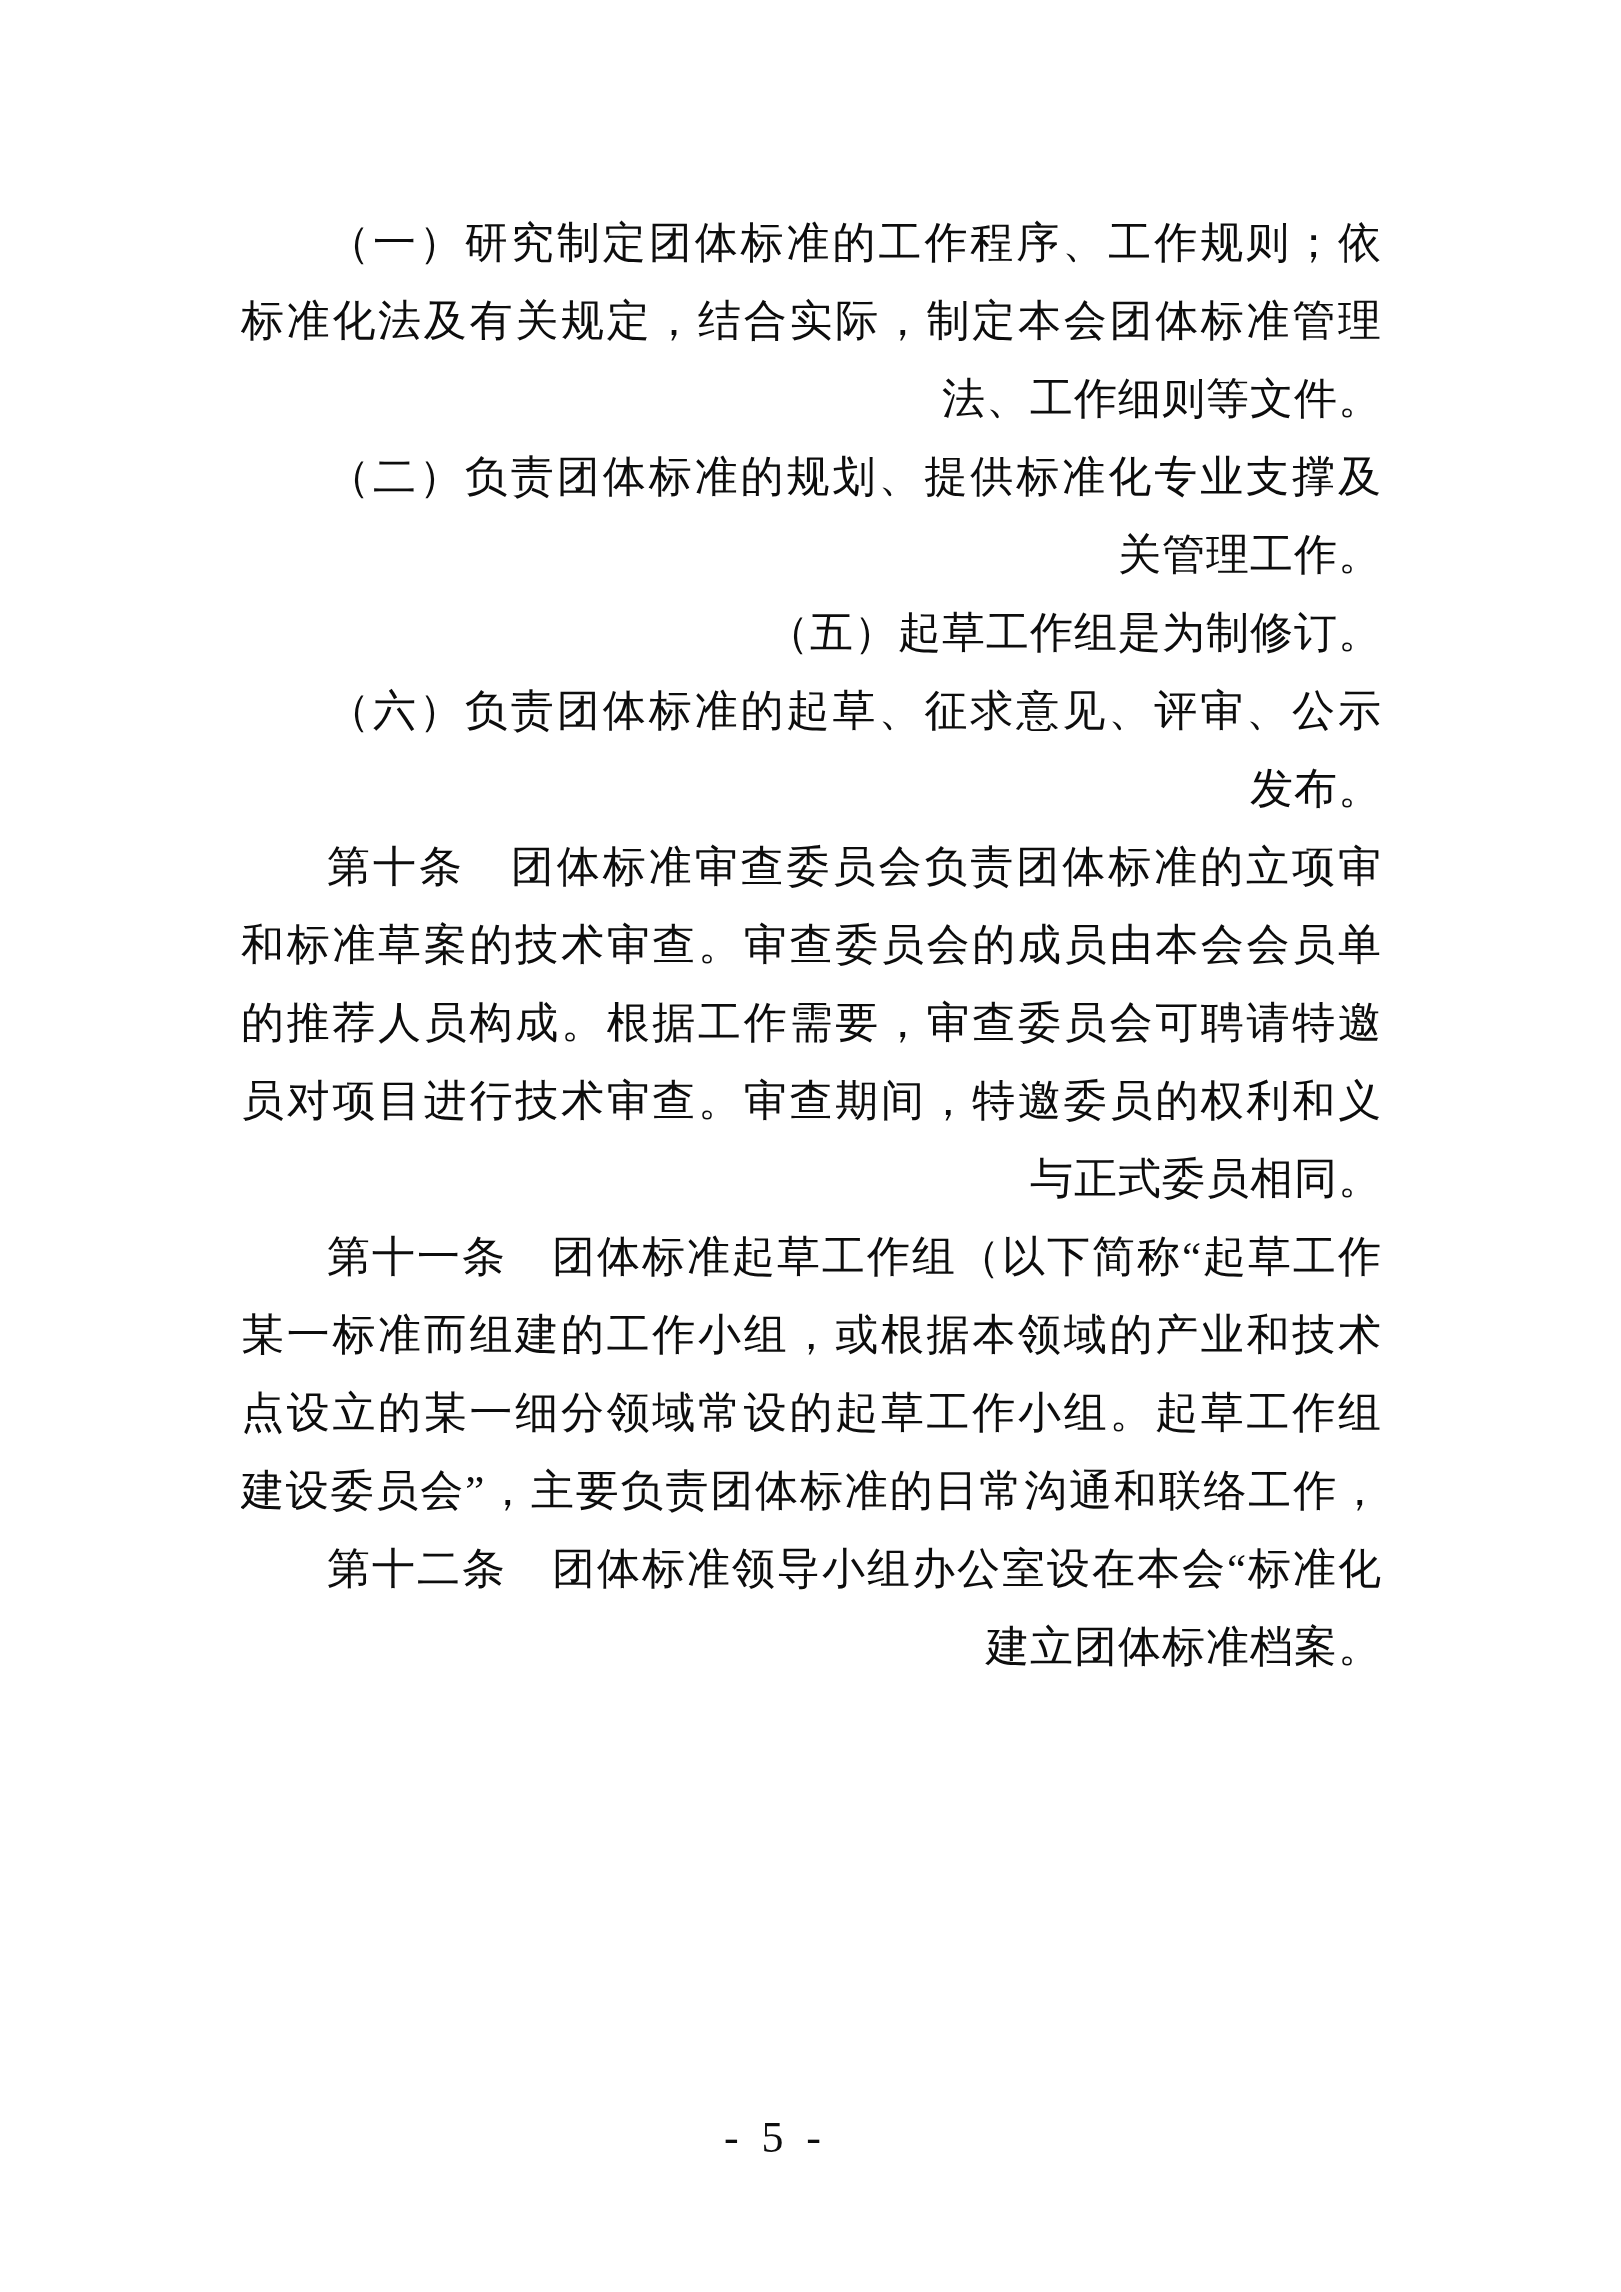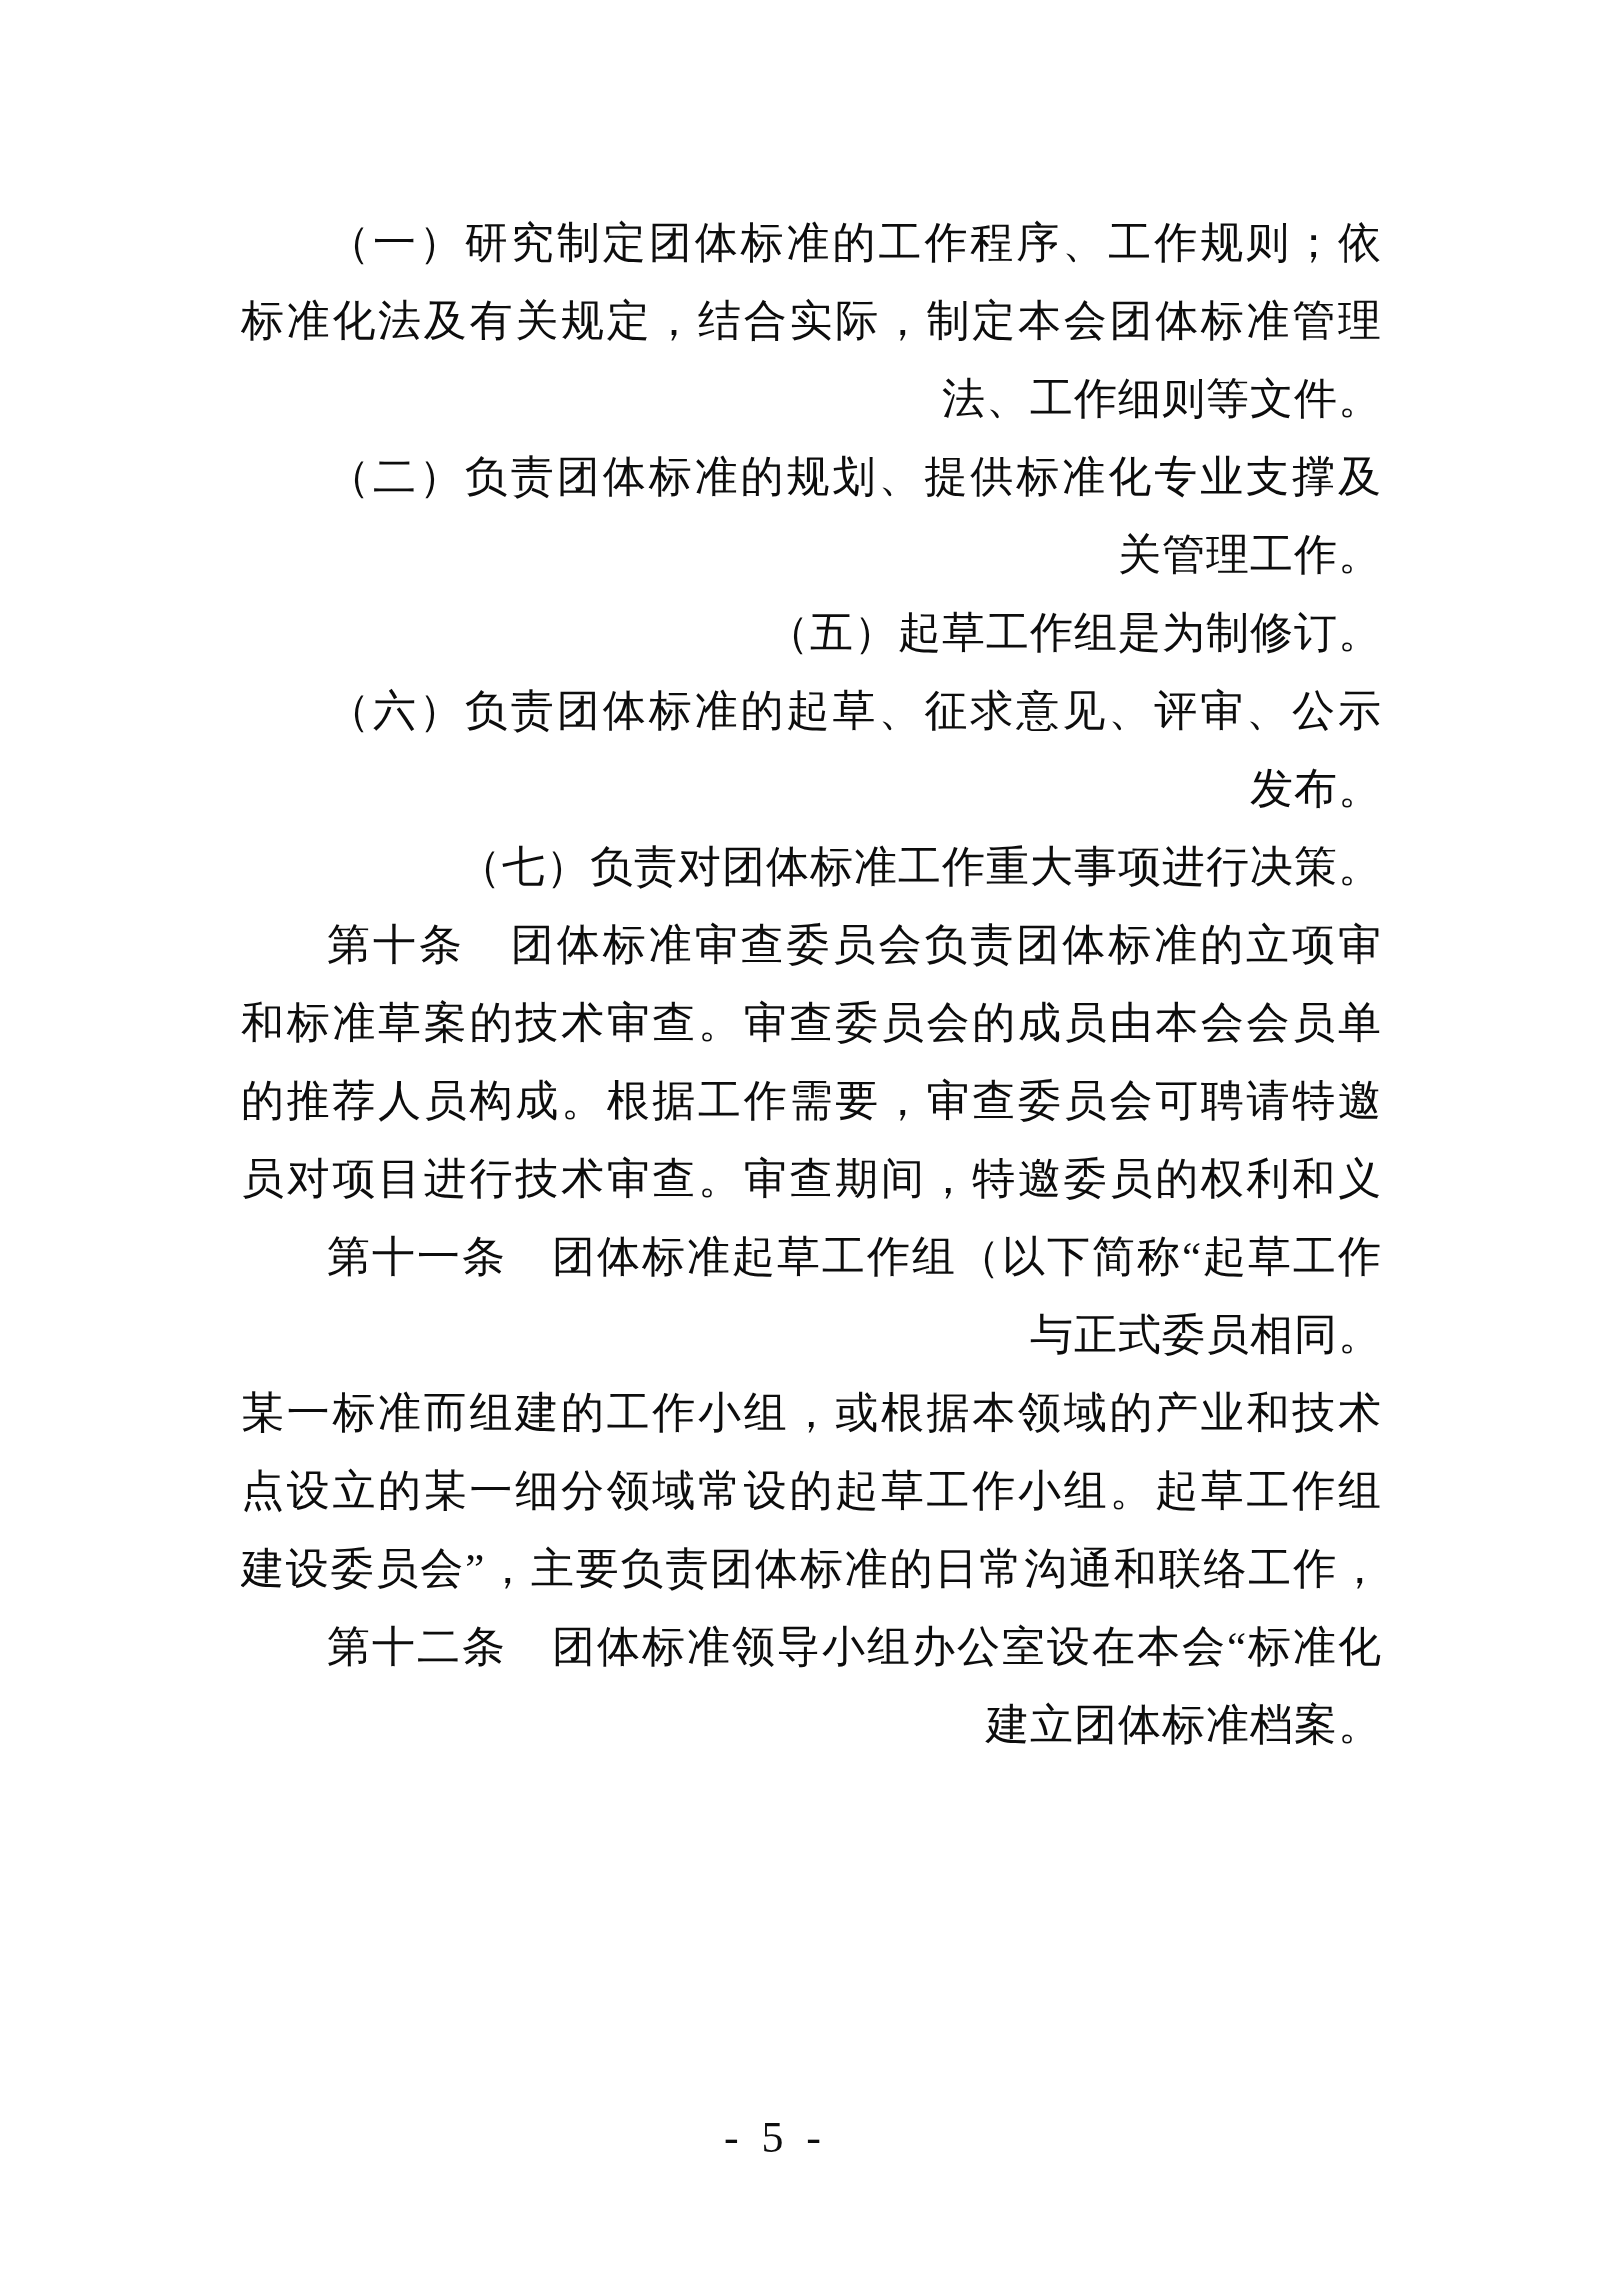--- a/index.html
+++ b/index.html
@@ -59,27 +59,26 @@
   <main class="text-block">
 
   <div class="line indent fill">（一）研究制定团体标准的工作程序、工作规则；依据</div>
       <div class="line fill">标准化法及有关规定，结合实际，制定本会团体标准管理办</div>
       <div class="line">法、工作细则等文件。</div>
       <div class="line indent fill">（二）负责团体标准的规划、提供标准化专业支撑及相</div>
       <div class="line">关管理工作。</div>
       <div class="line indent">（五）起草工作组是为制修订。</div>
       <div class="line indent fill">（六）负责团体标准的起草、征求意见、评审、公示和</div>
       <div class="line">发布。</div>
-      <div class="line indent">（七）负责对团体标准工作重大事项进行决策。</div>
       <div class="line indent fill">第十条　团体标准审查委员会负责团体标准的立项审查</div>
       <div class="line fill">和标准草案的技术审查。审查委员会的成员由本会会员单位</div>
       <div class="line fill">的推荐人员构成。根据工作需要，审查委员会可聘请特邀委</div>
       <div class="line fill">员对项目进行技术审查。审查期间，特邀委员的权利和义务</div>
+      <div class="line">与正式委员相同。</div>
       <div class="line indent fill">第十一条　团体标准起草工作组（以下简称“起草工作</div>
-      <div class="line">与正式委员相同。</div>
       <div class="line fill">某一标准而组建的工作小组，或根据本领域的产业和技术特</div>
       <div class="line fill">点设立的某一细分领域常设的起草工作小组。起草工作组对</div>
       <div class="line fill">建设委员会”，主要负责团体标准的日常沟通和联络工作，</div>
       <div class="line indent fill">第十二条　团体标准领导小组办公室设在本会“标准化</div>
       <div class="line">建立团体标准档案。</div>
     </main>
   <div class="page-number">- 5 -</div>
 </div>
 
 

